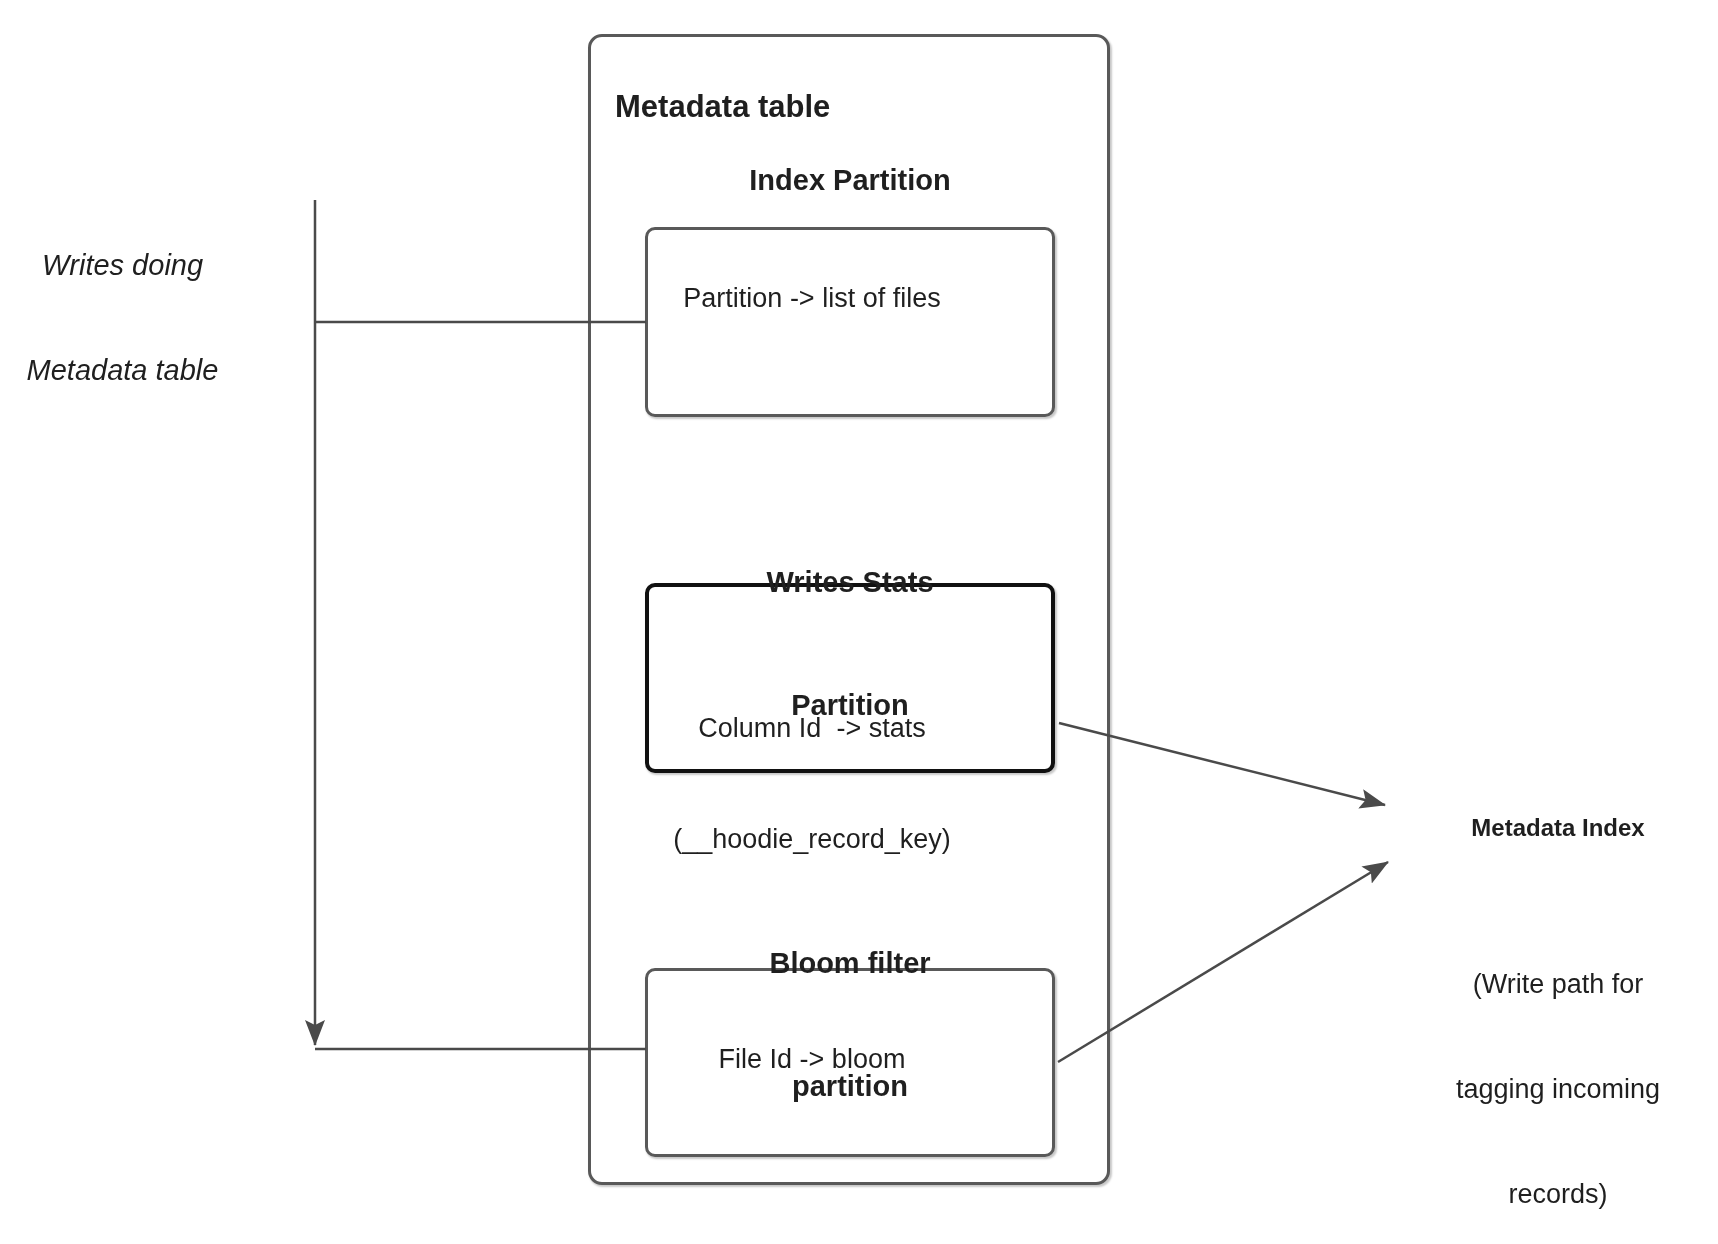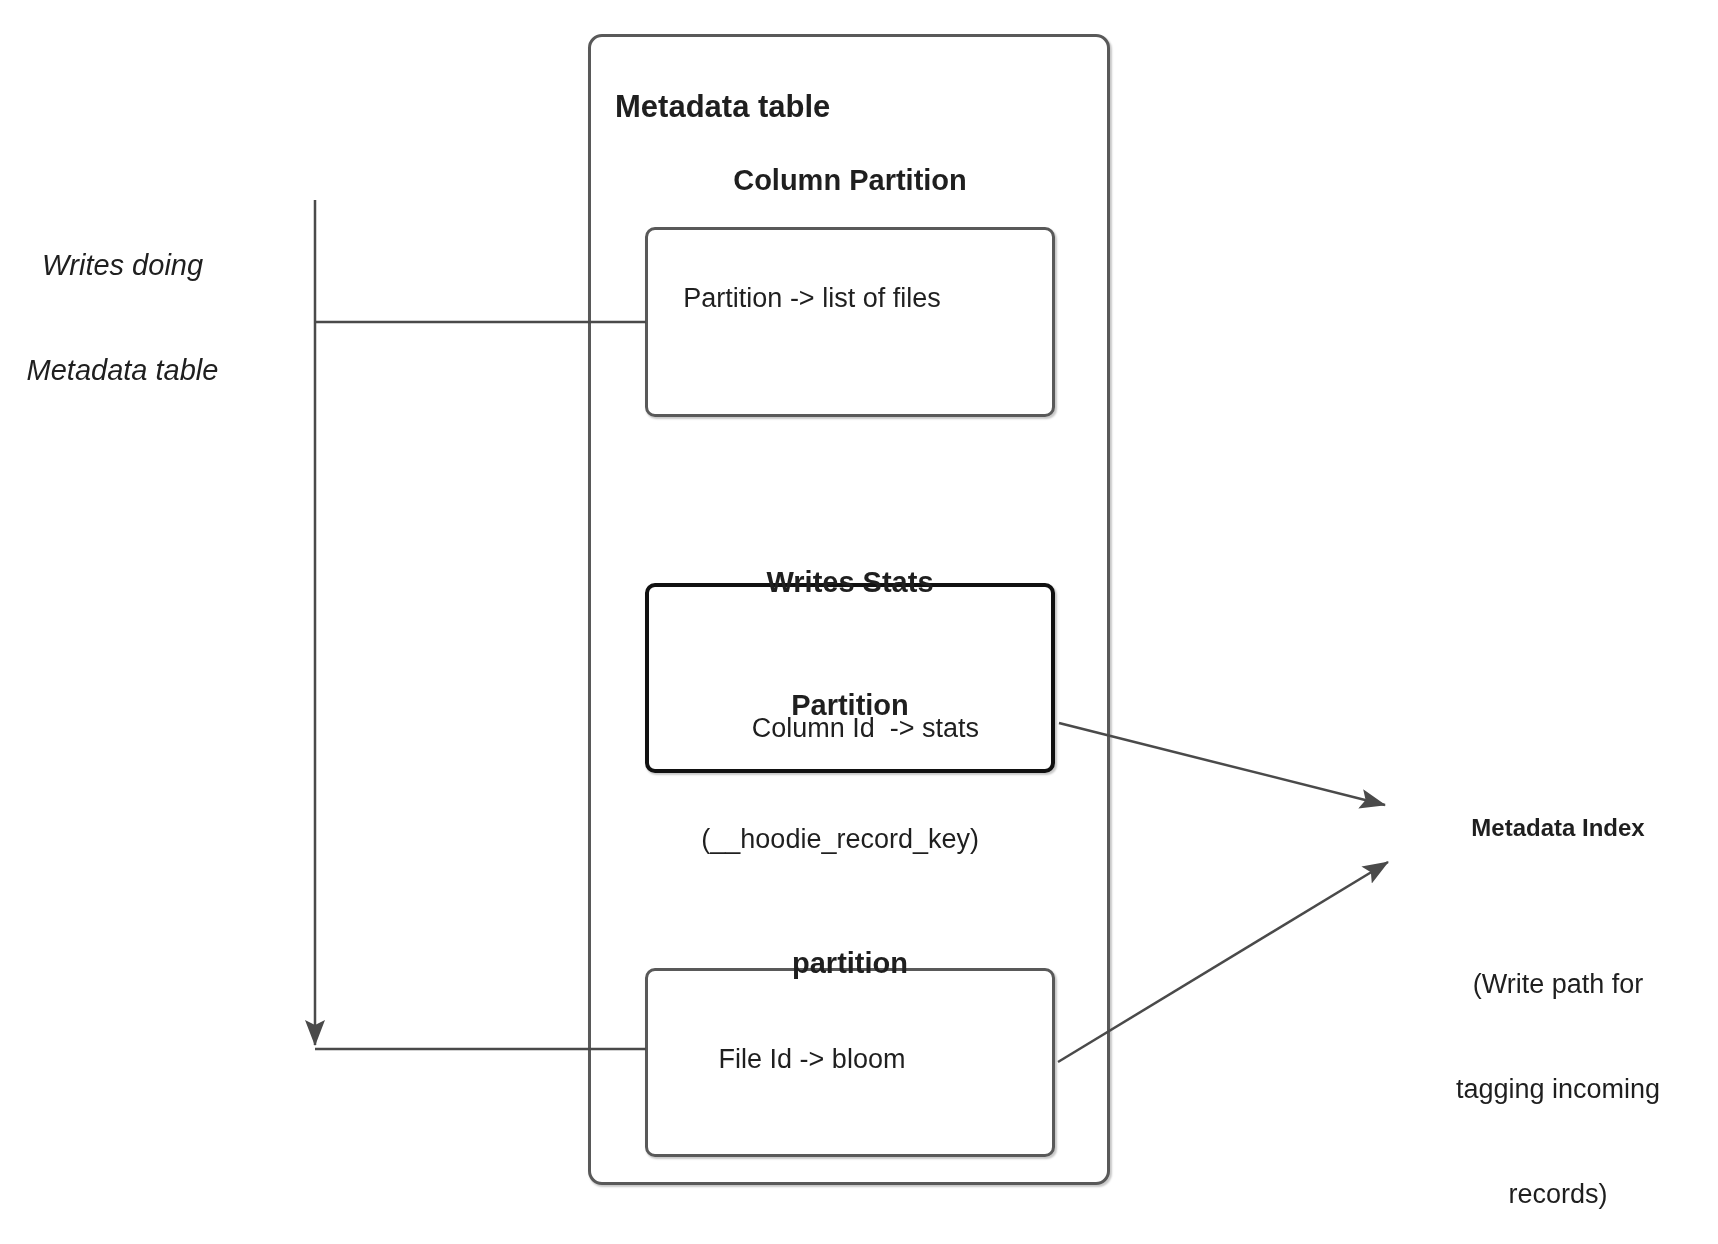--- a/index.html
+++ b/index.html
@@ -64,21 +64,21 @@
   }
   .heading-files   { top: 160px; }
   .heading-colstat { top: 480px; }
   .heading-bloom   { top: 861px; }
   .body-text {
     left: 645px; width: 334px;
     font-size: 27px;
     line-height: 37px;
   }
   .body-files   { top: 280px; }
-  .body-colstat { top: 636px; text-align: right; }
+  .body-colstat { top: 636px; }
   .body-bloom   { top: 1041px; }
   .left-note {
     left: 0px; top: 178px; width: 245px;
     font-size: 29px;
     line-height: 35px;
     font-style: italic;
   }
   .index-title {
     left: 1398px; top: 808px; width: 320px;
     font-size: 24px;
@@ -121,33 +121,34 @@
     <path d="M1058,1062 L1388,862" stroke="#4a4a4a" stroke-width="2.5" fill="none" marker-end="url(#arrowhead)"></path>
   </svg>
 
   <div class="txt left-note">
     <span class="line">Writes doing</span>
     <span class="line">Metadata table</span>
   </div>
 
   <div class="block-title">Metadata table</div>
 
-  <div class="txt heading heading-files">Column Partition</div>
+  <div class="txt heading heading-files">Index Partition</div>
   <div class="txt body-text body-files">Partition -&gt; list of files</div>
 
   <div class="txt heading heading-colstat">
     <span class="line">Writes Stats</span>
     <span class="line">Partition</span>
   </div>
   <div class="txt body-text body-colstat">
     <span class="line">Column Id  -&gt; stats</span>
     <span class="line">(__hoodie_record_key)</span>
   </div>
 
   <div class="txt heading heading-bloom">
+    <span class="line">Bloom filter</span>
     <span class="line">partition</span>
   </div>
   <div class="txt body-text body-bloom">File Id -&gt; bloom</div>
 
   <div class="txt index-title">Metadata Index</div>
   <div class="txt index-subtitle">
     <span class="line">(Write path for</span>
     <span class="line">tagging incoming</span>
     <span class="line">records)</span>
   </div>

